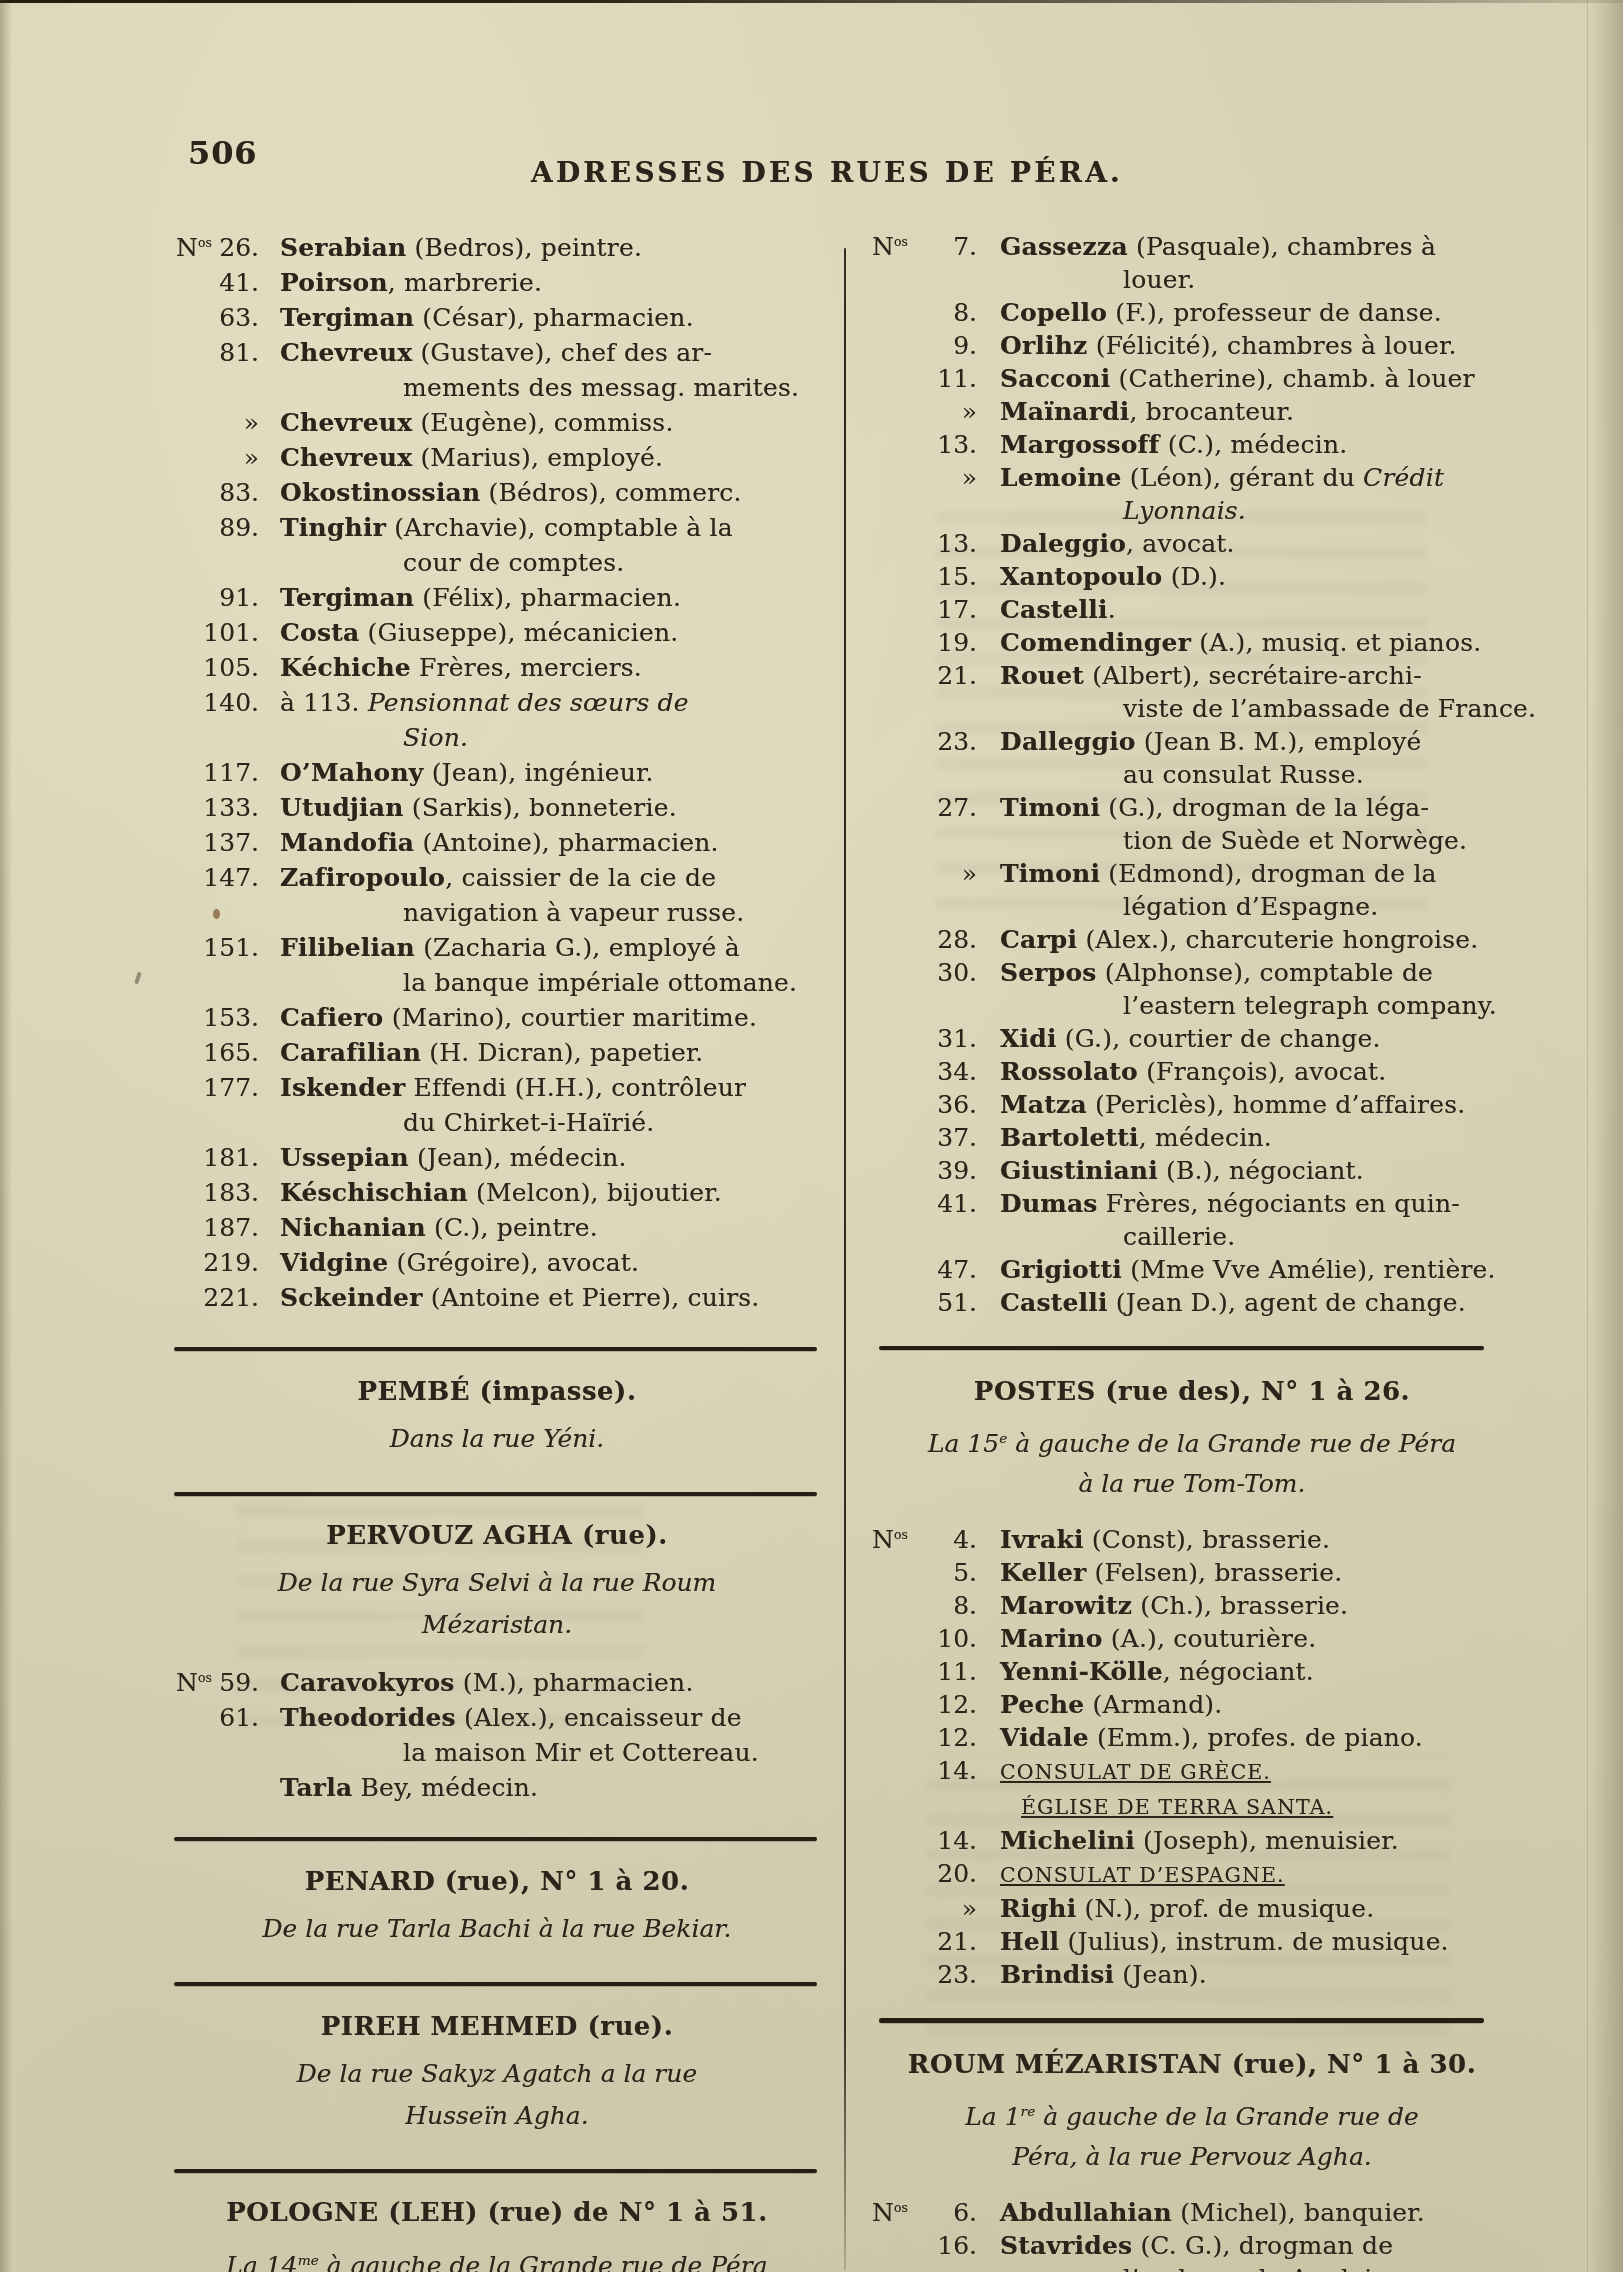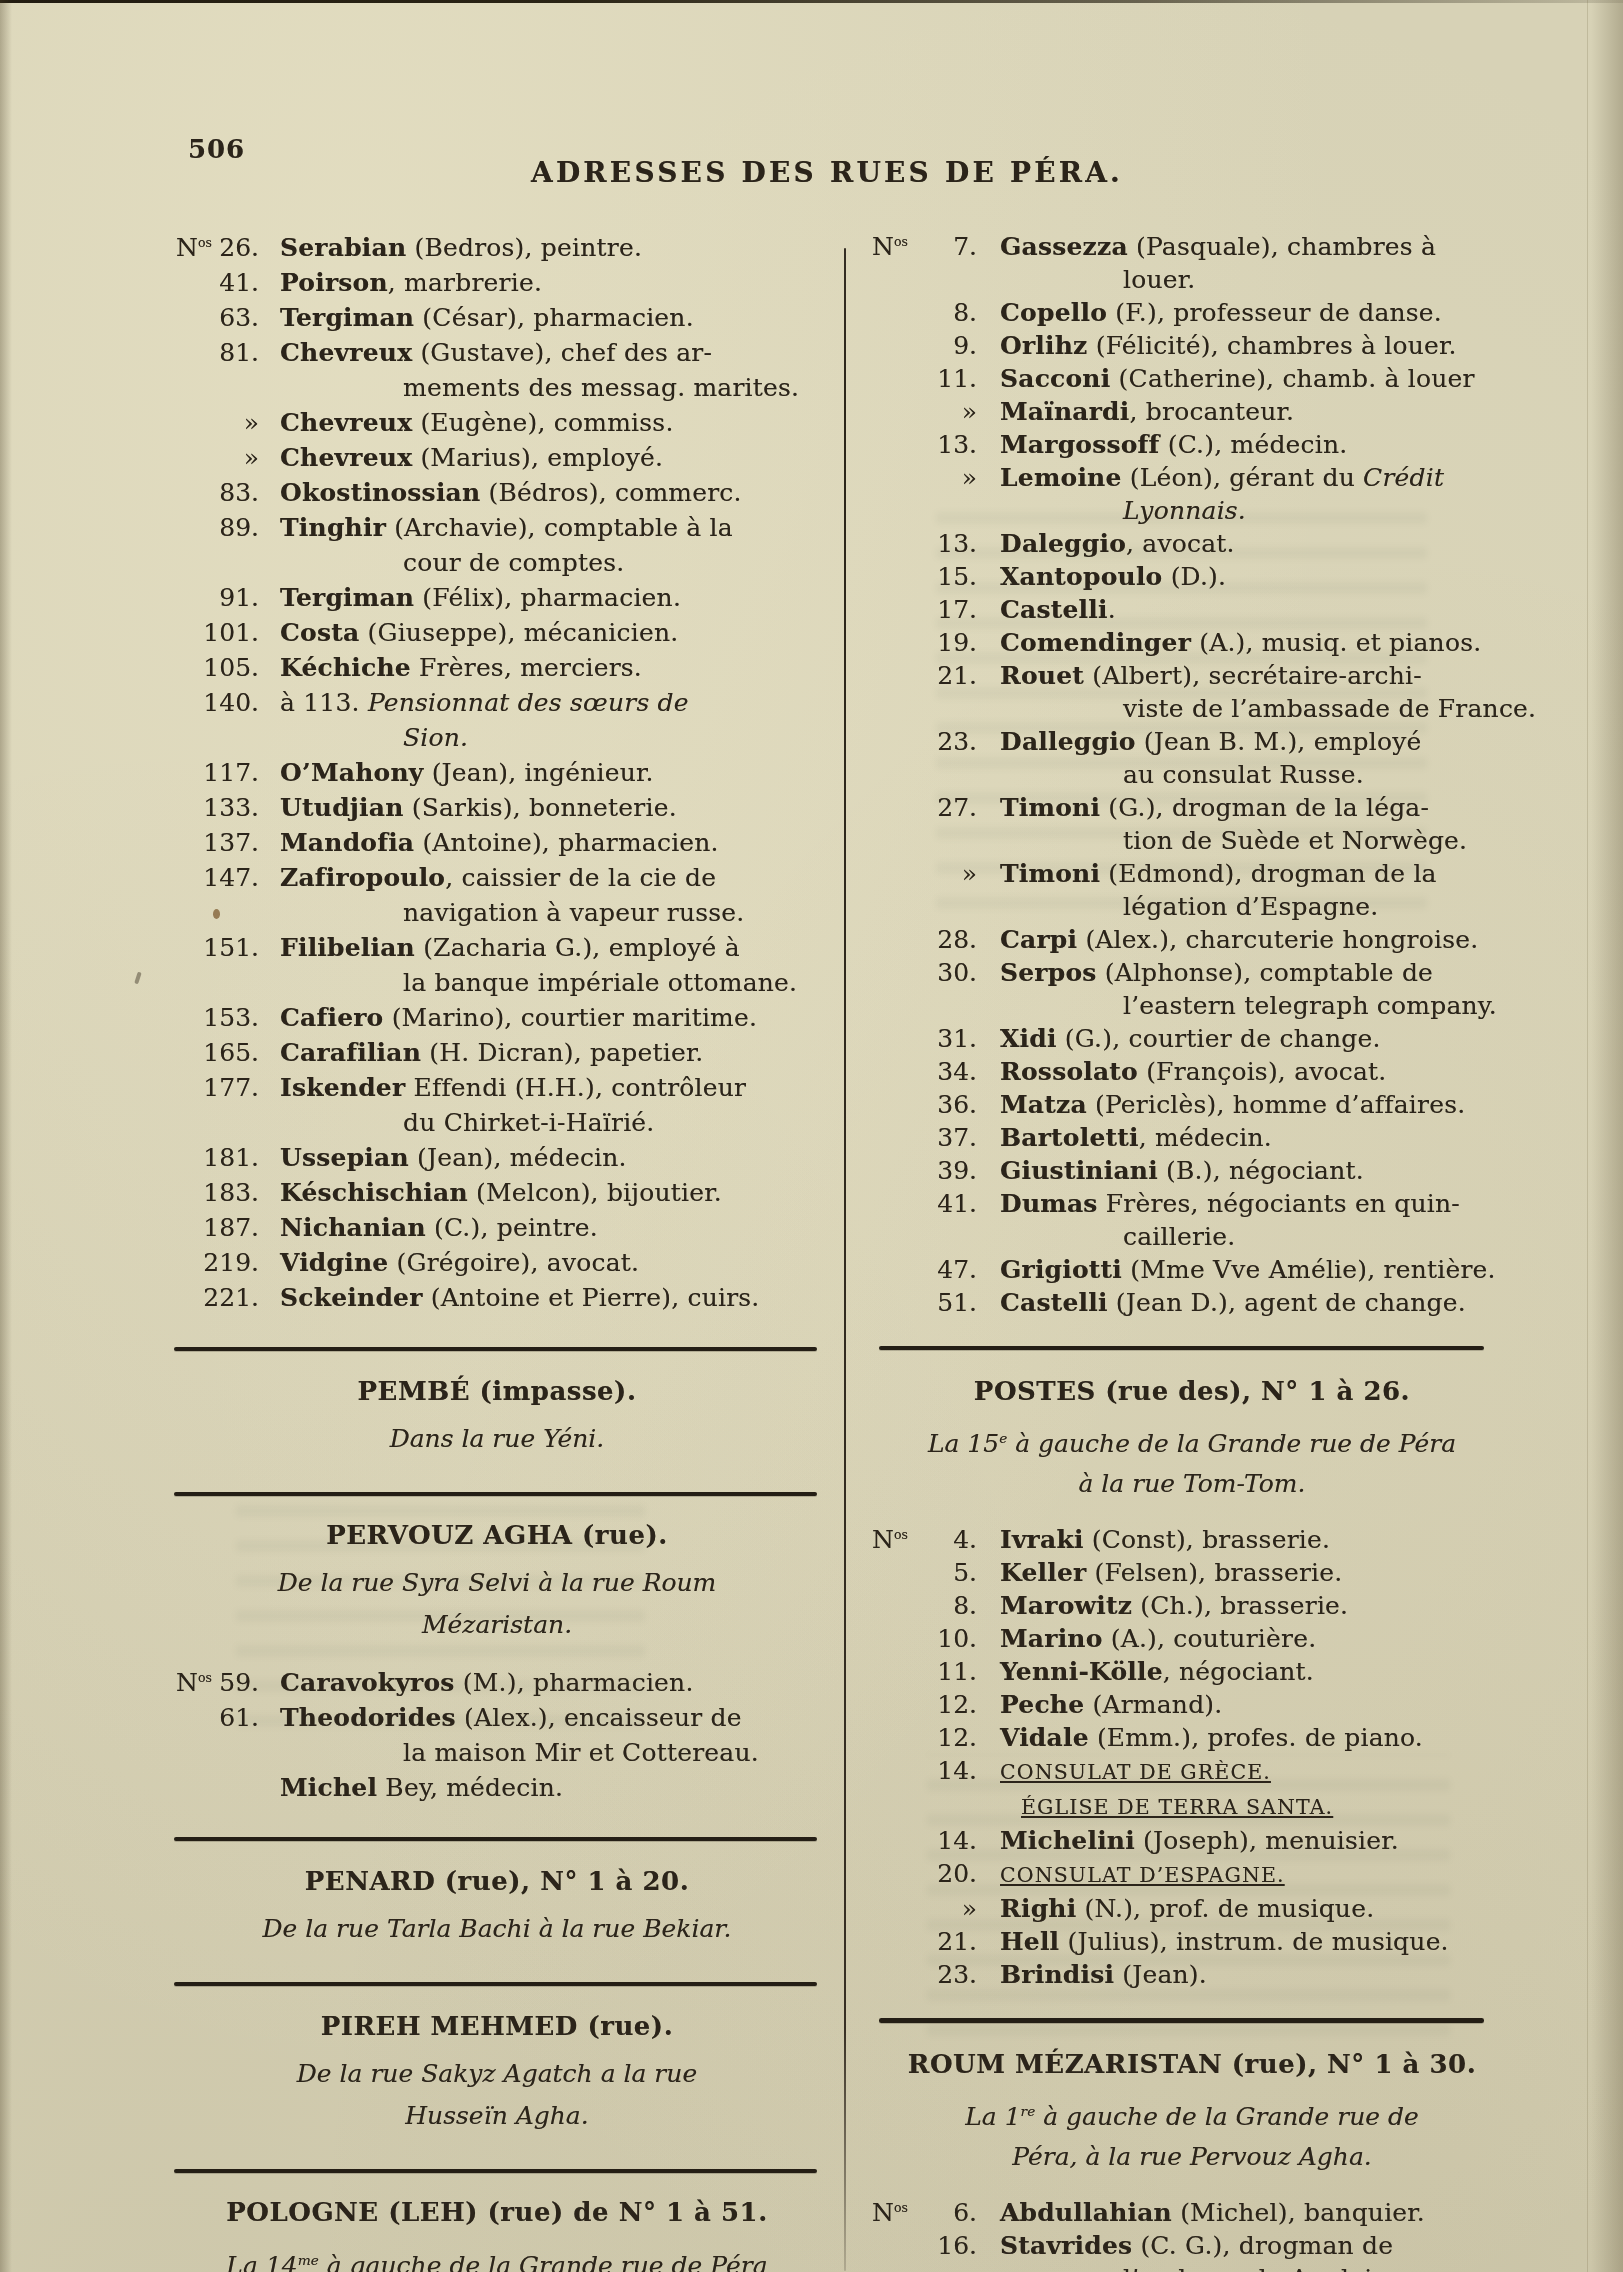--- a/index.html
+++ b/index.html
@@ -29,21 +29,21 @@
   .ghost{position:absolute;opacity:.055;filter:blur(3.2px);pointer-events:none;
     background:repeating-linear-gradient(0deg,#55624f 0 11.8px, transparent 11.8px 35px);}
   .g1{left:936px;top:491px;width:491px;height:418px;}
   .g2{left:236px;top:1491px;width:409px;height:236px;}
   .g3{left:927px;top:1754px;width:523px;height:282px;}
   .speck1{position:absolute;left:213px;top:909px;width:7.3px;height:10px;border-radius:50%;
     background:#8a6b42;opacity:.85;}
   .speck2{position:absolute;left:136px;top:972px;width:4.1px;height:11.8px;background:rgba(60,50,35,.45);
     border-radius:1.8px;transform:rotate(18deg);}
 
-  .pageno{position:absolute;left:188px;top:134px;font-size:26px;font-weight:700;letter-spacing:0.9px;}
+  .pageno{position:absolute;left:188px;top:134px;font-size:32px;font-weight:700;letter-spacing:0.9px;}
   .title{position:absolute;top:156px;left:509px;width:636px;text-align:center;
     font-size:28px;font-weight:700;letter-spacing:3.2px;white-space:nowrap;}
 
   .divider{position:absolute;left:844px;top:248px;width:2.3px;height:2023px;
     background:linear-gradient(#352e24,#2b2519 8%,#322b20 55%,#372f24 88%,rgba(55,47,36,.2));
     border-radius:1.4px;}
 
   .col{position:absolute;top:230px;}
   .col-left{left:176px;width:642px;}
   .col-right{left:872px;width:640px;}
@@ -328,21 +328,21 @@
           <div class="etext">
             <div class="eline"><span class="seg b">Theodorides</span><span class="seg"> (Alex.), encaisseur de</span></div>
             <div class="eline cont"><span class="seg">la maison Mir et Cottereau.</span></div>
           </div>
         </div>
         <div class="entry">
           <div class="enum">
             <span class="num"></span>
           </div>
           <div class="etext">
-            <div class="eline"><span class="seg b">Michel</span><span class="seg"> Bey, médecin.</span></div>
+            <div class="eline"><span class="seg b">Tarla</span><span class="seg"> Bey, médecin.</span></div>
           </div>
         </div>
       </div>
       <div class="rule"></div>
       <div class="heading">PENARD (rue), N° 1 à 20.</div>
       <div class="subtitle">
         <div class="subline"><span class="seg">De la rue Tarla Bachi à la rue Bekiar.</span></div>
       </div>
       <div class="rule"></div>
       <div class="heading">PIREH MEHMED (rue).</div>

